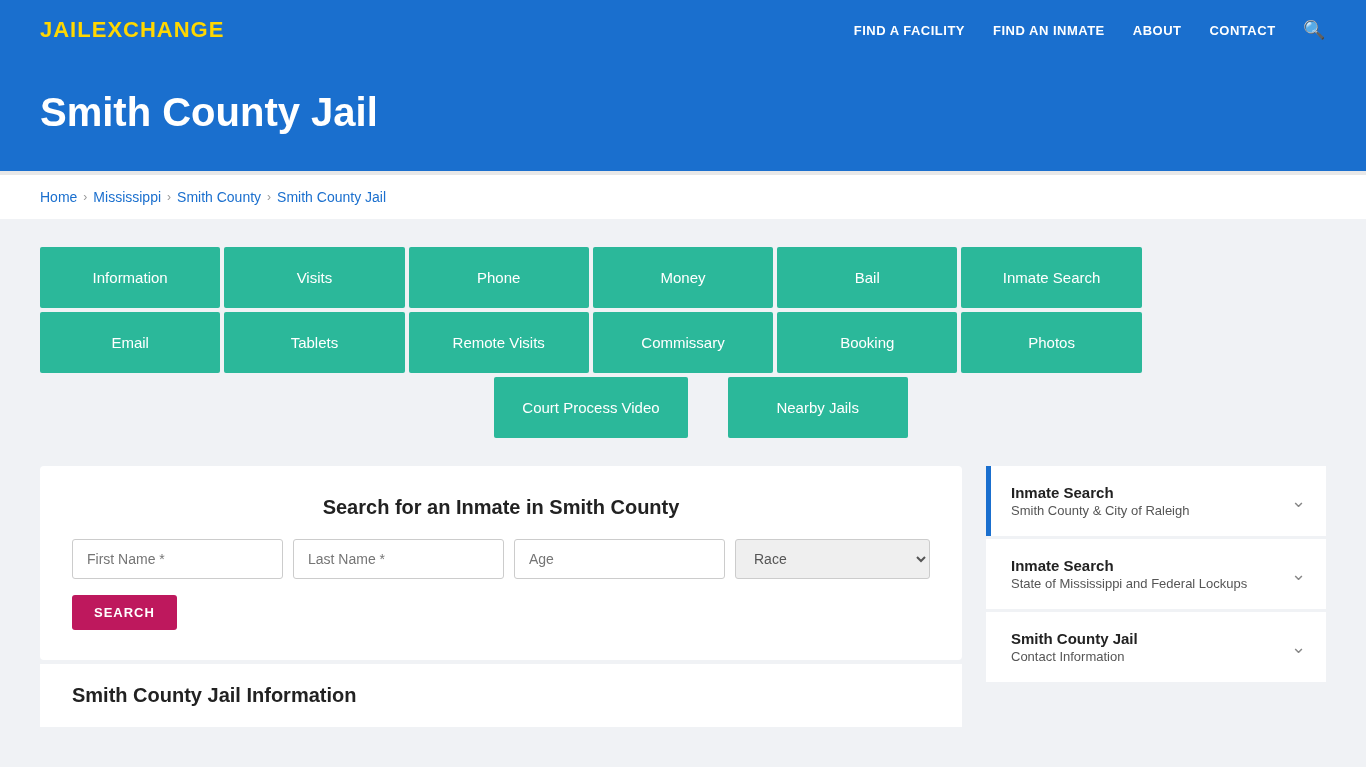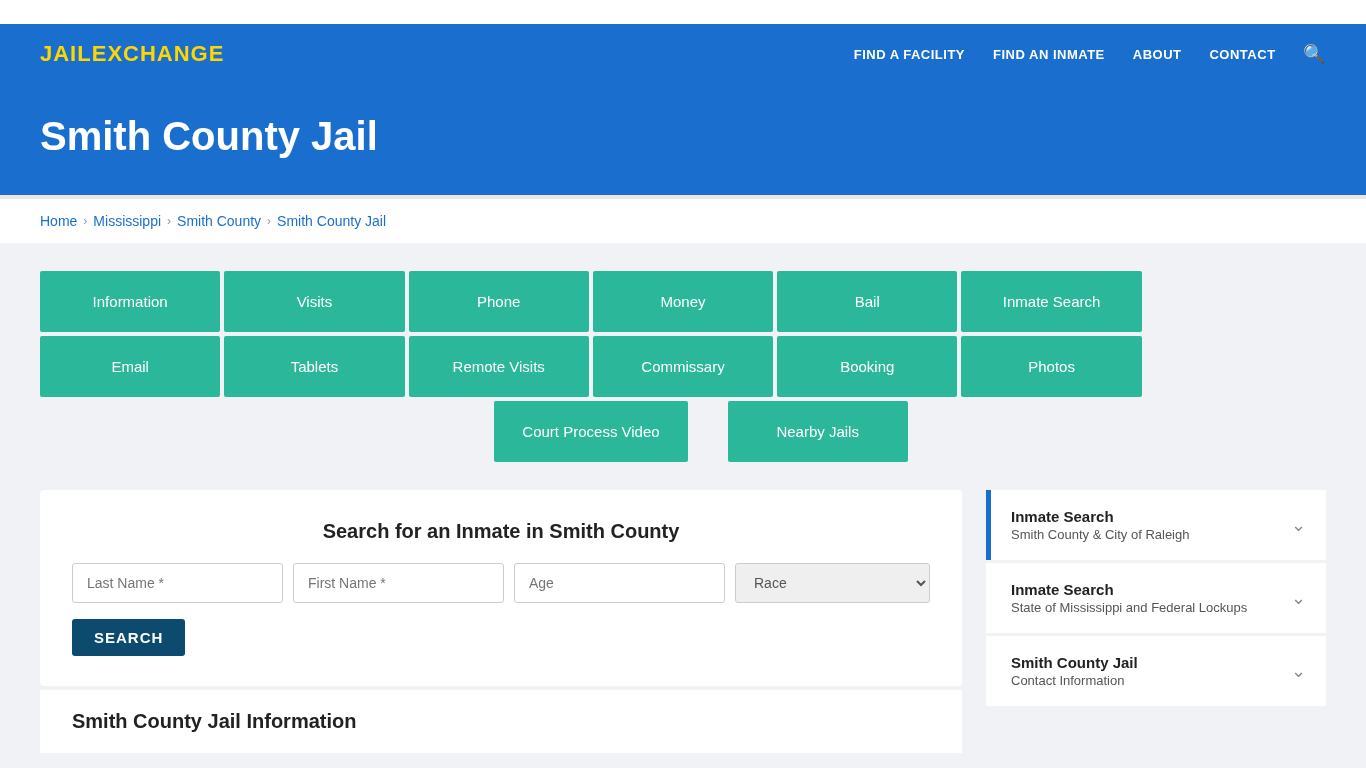--- a/index.html
+++ b/index.html
@@ -6,21 +6,20 @@
     body { font-family: Arial, sans-serif; background: #fff; color: #333; }
 
     
     .header {
       background: #1a6fce;
       padding: 0 40px;
       height: 60px;
       display: flex;
       align-items: center;
       justify-content: space-between;
-      margin-top: 24px;
     }
     .logo {
       font-size: 22px;
       font-weight: 900;
       color: #fff;
       letter-spacing: 1px;
     }
     .logo span {
       color: #ffd700;
     }
@@ -161,25 +160,25 @@
       border-radius: 3px;
       padding: 10px 14px;
       font-size: 14px;
       color: #555;
       flex: 1;
     }
     .search-fields select {
       flex: 1.2;
     }
     .search-btn {
-      background: #0c4a6e;
+      background: #be185d;
       color: #fff;
       border: none;
       padding: 10px 22px;
-      font-size: 15px;
+      font-size: 13px;
       font-weight: 700;
       letter-spacing: 1px;
       border-radius: 3px;
       cursor: pointer;
       text-transform: uppercase;
     }
 
     
     .info-box {
       background: #fff;
@@ -281,22 +280,22 @@
   <button class="grid-btn-wide">Court Process Video</button>
       <button class="grid-btn-wide">Nearby Jails</button>
     </div>
 
   <div class="content-row">
 
     <div style="flex:1;">
       <div class="search-box">
         <h2>Search for an Inmate in Smith County</h2>
         <div class="search-fields">
+          <input type="text" placeholder="First Name *" style="">
           <input type="text" placeholder="Last Name *" style="">
-          <input type="text" placeholder="First Name *" style="">
           <input type="text" placeholder="Age" style="">
           <select><option>Race</option><option>White</option><option>Black</option><option>Hispanic</option><option>Asian</option><option>Other</option></select>
         </div>
         <button class="search-btn">SEARCH</button>
       </div>
 
       <div class="info-box">
         <h3>Smith County Jail Information</h3>
       </div>
     </div>

